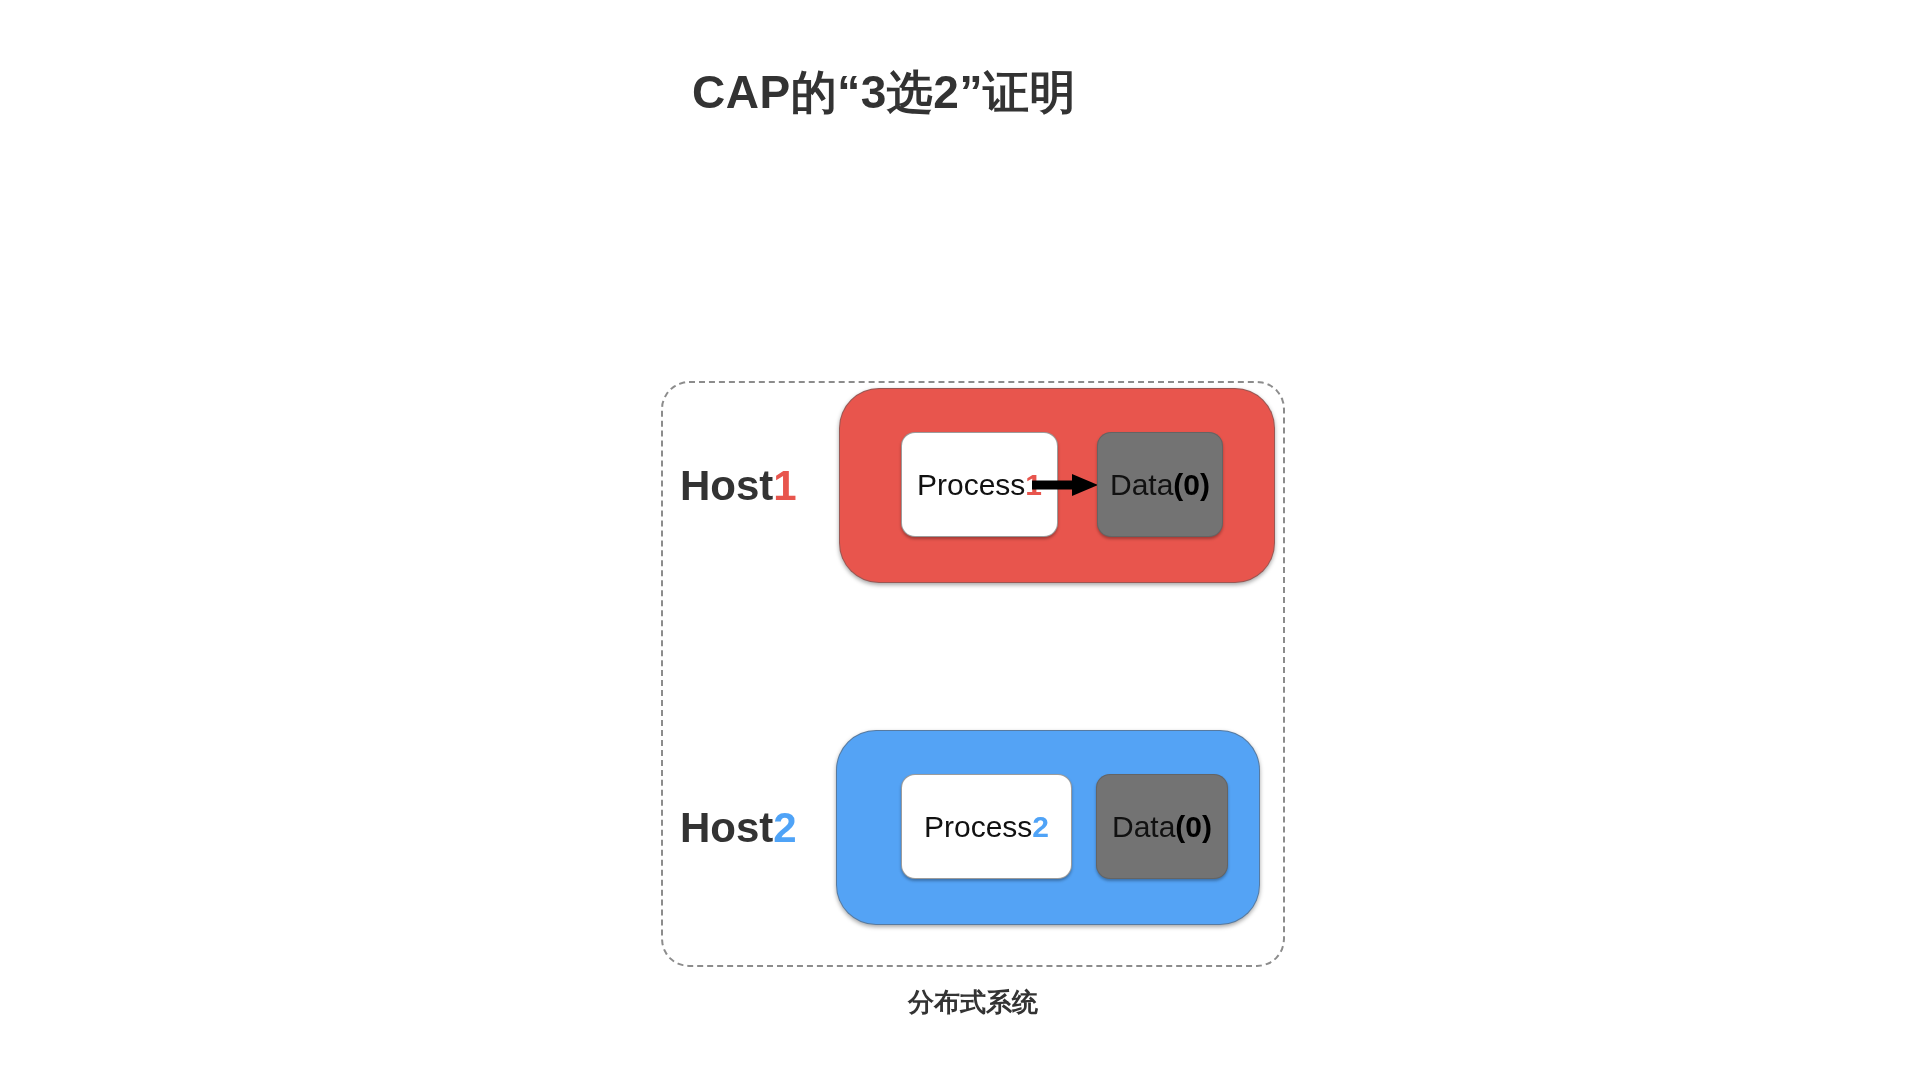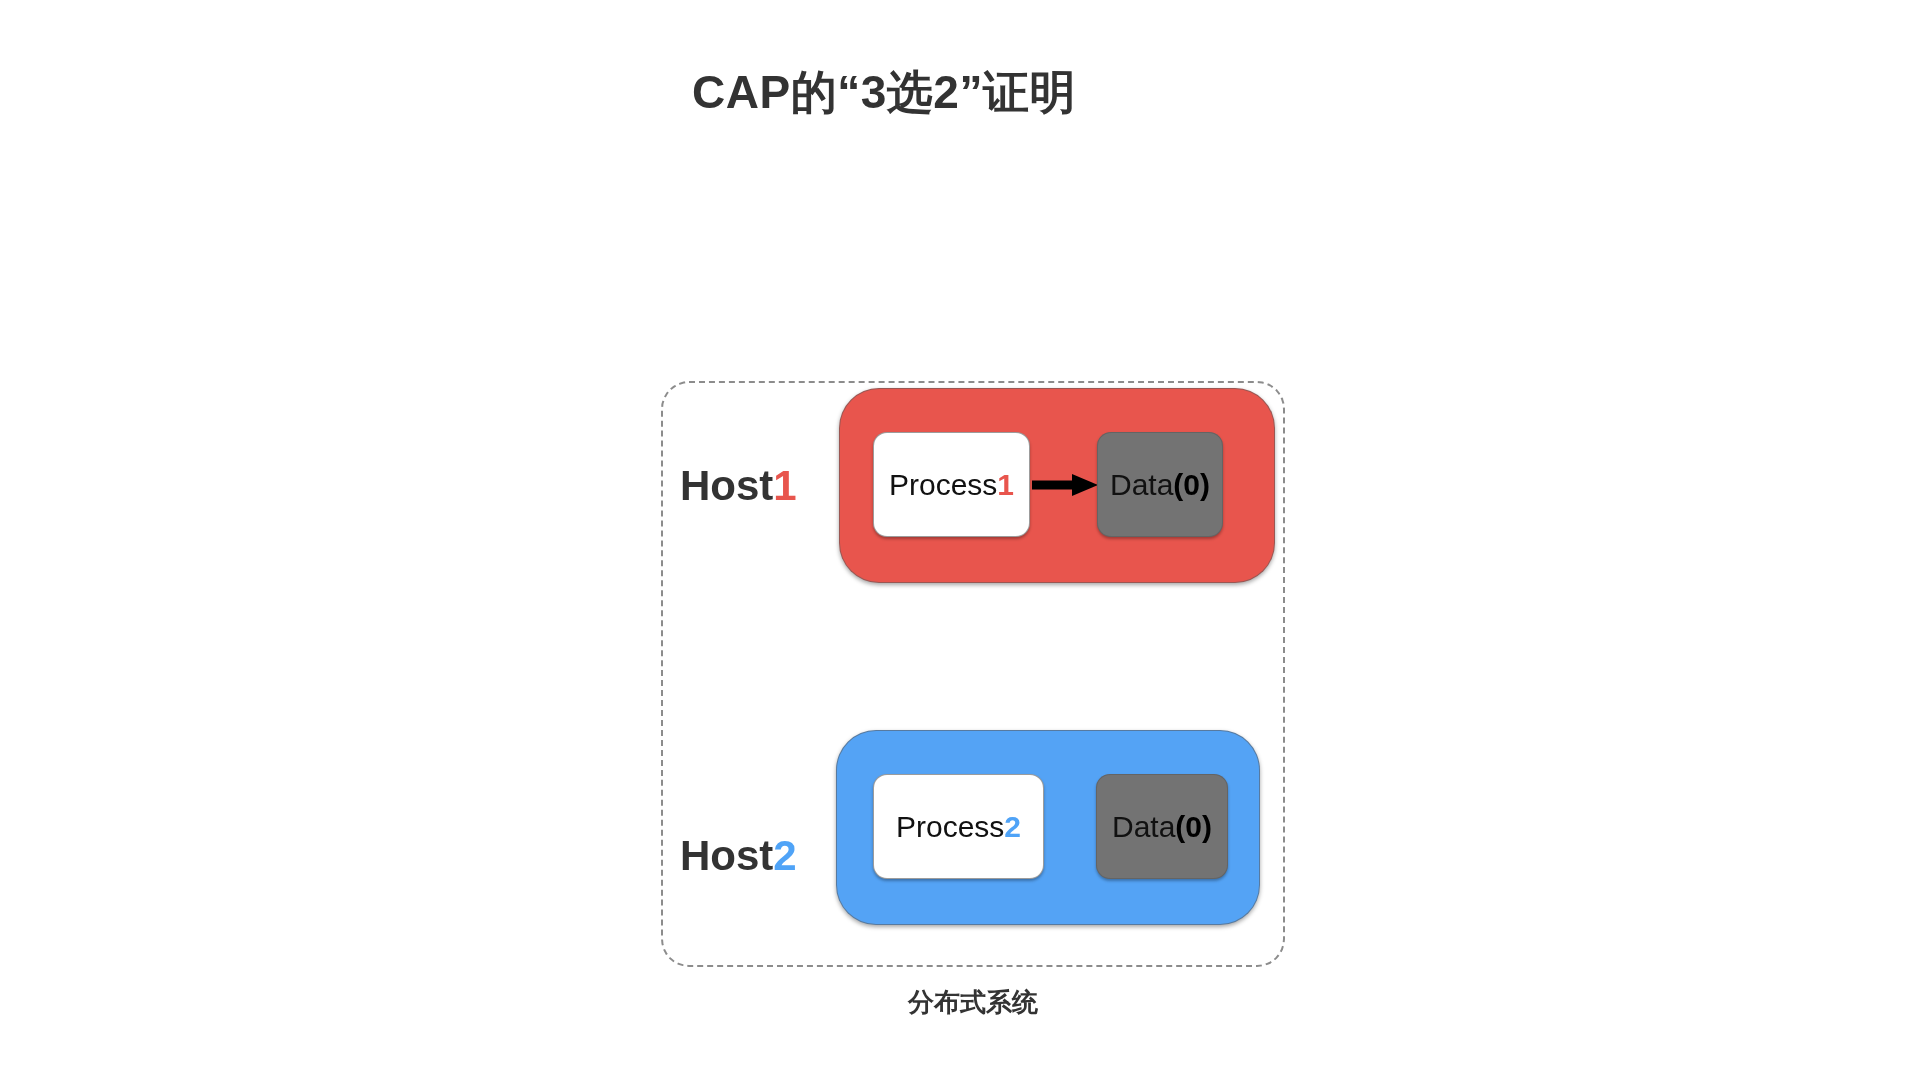--- a/index.html
+++ b/index.html
@@ -55,21 +55,21 @@
 
   .host-label {
     position: absolute;
     font-size: 42px;
     font-weight: bold;
     color: #333333;
     white-space: nowrap;
     line-height: 1;
   }
   .host-label-1 { left: 680px; top: 465px; text-align: center; }
-  .host-label-2 { left: 680px; top: 835px; }
+  .host-label-2 { left: 680px; top: 807px; }
   .host-num-1 { color: #e8554d; }
   .host-num-2 { color: #4fa3f7; }
 
   
   .host-box {
     position: absolute;
     border-radius: 40px;
     box-sizing: border-box;
     display: flex;
     align-items: center;
@@ -98,21 +98,21 @@
     box-sizing: border-box;
     display: flex;
     align-items: center;
     justify-content: center;
     font-size: 30px;
     color: #111111;
     white-space: nowrap;
     border: 1.5px solid rgba(90,90,90,0.6);
     box-shadow: 0 2px 3px rgba(0,0,0,0.3);
   }
-  .node-process { background: #ffffff; }
+  .node-process { background: #ffffff; margin-left: 28px; }
   .node-data    { background: #737373; }
 
   .process-1 { left: 873px;  top: 432px; width: 157px; height: 105px; }
   .data-1    { left: 1097px; top: 432px; width: 126px; height: 105px; }
   .process-2 { left: 873px;  top: 774px; width: 171px; height: 105px; }
   .data-2    { left: 1096px; top: 774px; width: 132px; height: 105px; }
 
   .num-red  { color: #e8554d; font-weight: bold; }
   .num-blue { color: #4fa3f7; font-weight: bold; }
   .paren    { font-weight: bold; color: #000000; }

